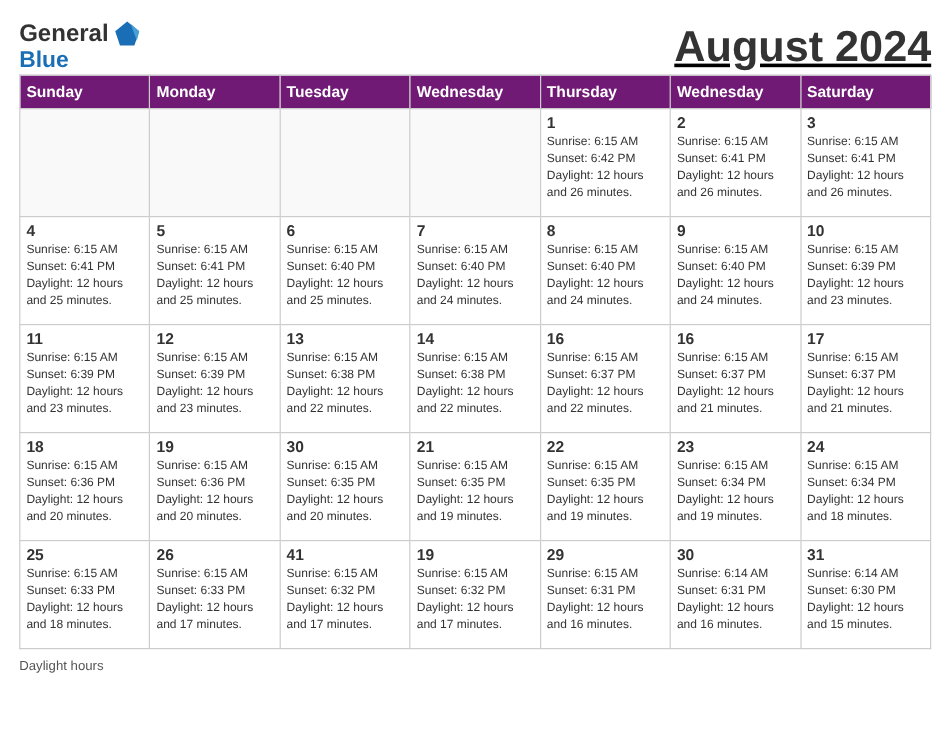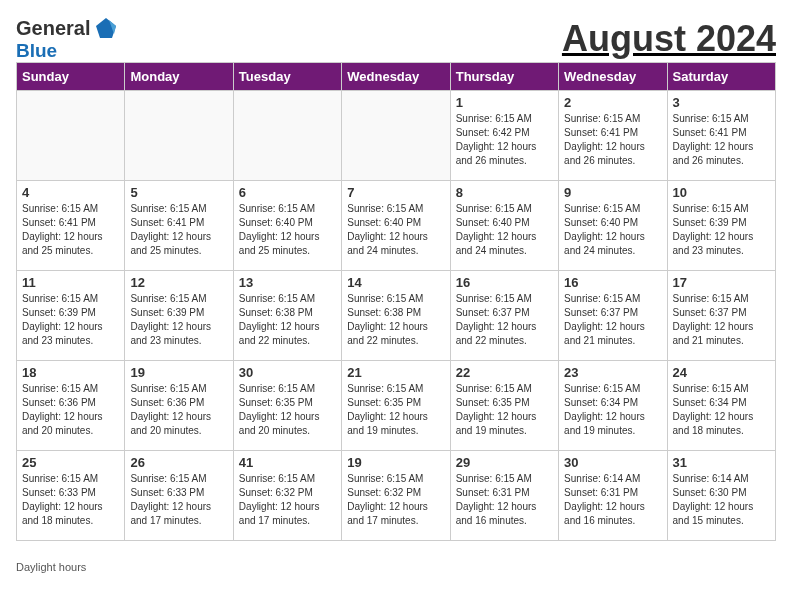--- a/index.html
+++ b/index.html
@@ -84,21 +84,21 @@
       font-weight: bold;
       display: block;
       margin-bottom: 2px;
     }
     .day-info {
       font-size: 10px;
       color: #333;
       line-height: 1.4;
     }
     .footer-note {
-      margin-top: 20px;
+      margin-top: 8px;
       font-size: 11px;
       color: #555;
     }
   </style>
 </head>
 <body>
 
 <div class="header">
   <div class="logo">
     <div class="logo-text">

